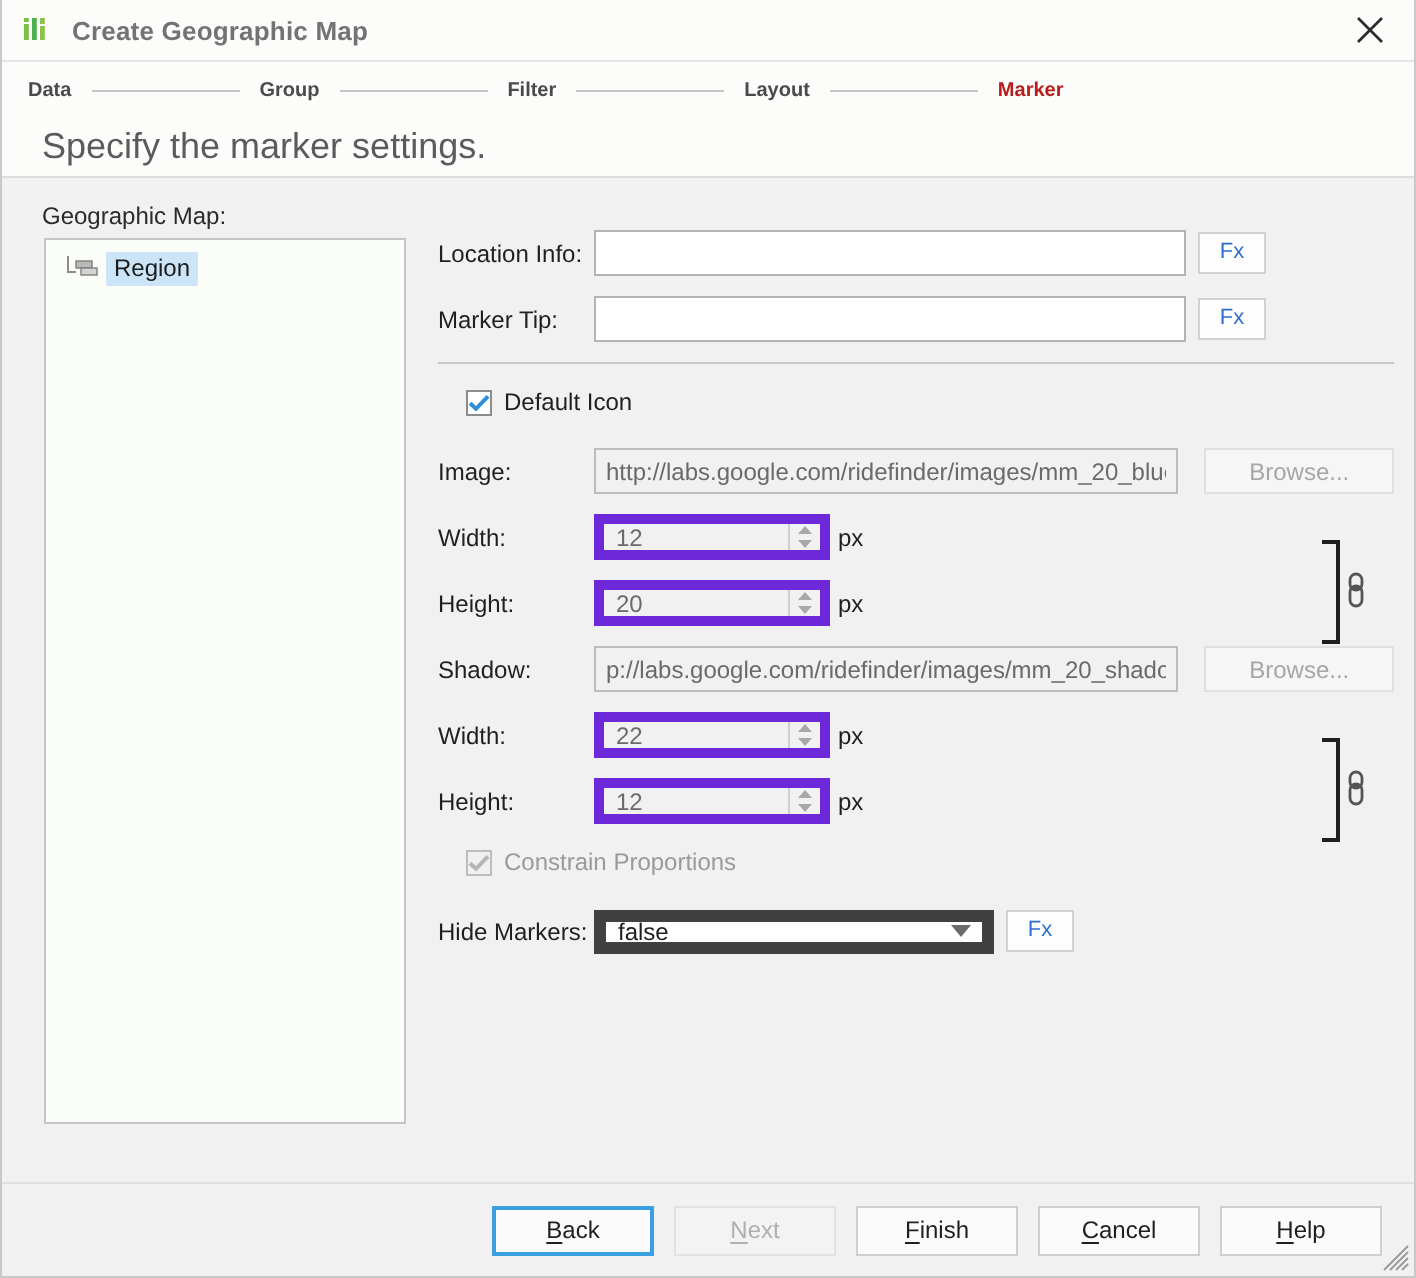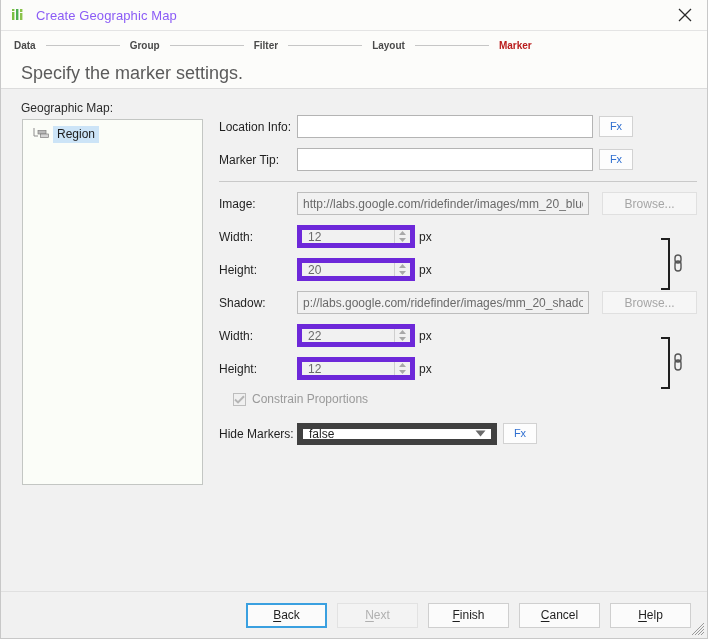--- a/index.html
+++ b/index.html
@@ -35,22 +35,23 @@
   }
   #app-icon {
     width: 17px; height: 17px;
     margin-right: 9px;
     flex: none;
     position: relative;
   }
   #app-icon svg { display: block; }
   #title-text {
     font-size: 13px;
-    color: #8b5cf6;
+    color: #737373;
     letter-spacing: 0.1px;
+    font-weight: bold;
   }
   #close-btn {
     position: absolute;
     right: 0; top: 0;
     width: 44px; height: 30px;
     display: flex; align-items: center; justify-content: center;
     cursor: pointer;
   }
   #close-btn svg { display:block; }
 
@@ -97,21 +98,21 @@
   }
 
   #left-label {
     position: absolute;
     left: 20px; top: 12px;
     font-size: 12px; color: #2b2b2b;
   }
   #tree-panel {
     position: absolute;
     left: 21px; top: 30px;
-    width: 181px; height: 366px;
+    width: 181px; height: 443px;
     background: #fbfdf8;
     border: 1px solid #c3c6c3;
   }
   .tree-item {
     display: flex;
     align-items: center;
     height: 17px;
     margin-top: 6px;
     padding-left: 8px;
   }
@@ -341,20 +342,28 @@
       </div>
 
       <div class="row">
         <span class="row-label">Marker Tip:</span>
         <input class="txt" style="width: 296px;" type="text" value="">
         <span class="fx">Fx</span>
       </div>
 
       <hr class="sep">
 
+      <div class="cbrow">
+        <span class="cbox">
+          <svg width="11" height="9" viewBox="0 0 11 9">
+            <path d="M1 4.6 L4 7.4 L10 1.2" stroke="#2f8fd8" stroke-width="2" fill="none"></path>
+          </svg>
+        </span>
+        <span class="cblabel">Default Icon</span>
+      </div>
 
       <div class="row">
         <span class="row-label">Image:</span>
         <input class="txt disabled" style="width: 296px;" type="text" readonly="" value="http://labs.google.com/ridefinder/images/mm_20_blue.png">
         <span class="browse">Browse...</span>
       </div>
 
       <div class="row">
         <span class="row-label">Width:</span>
         <span class="spin">

